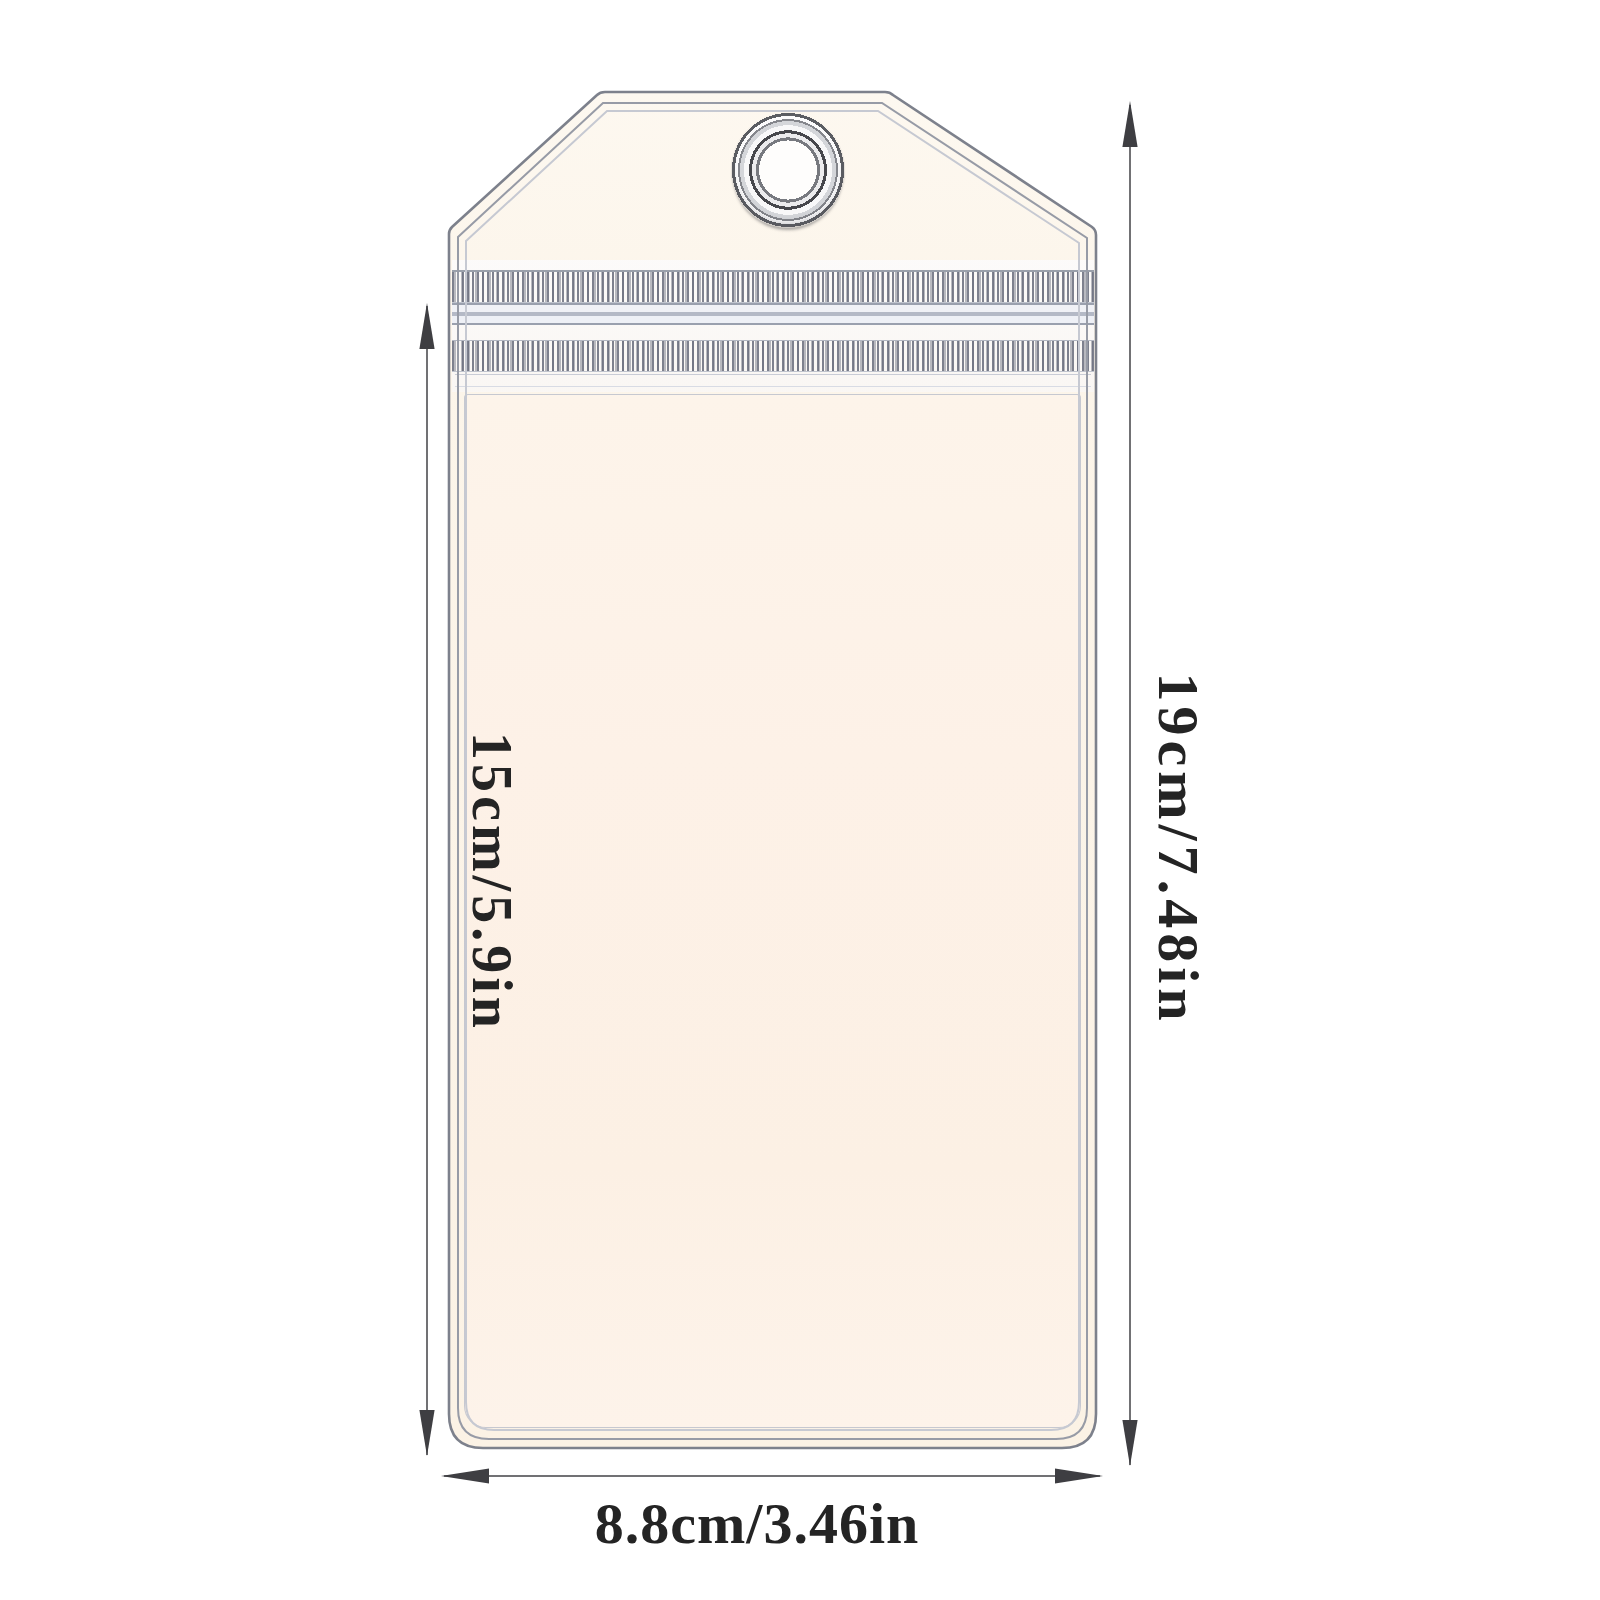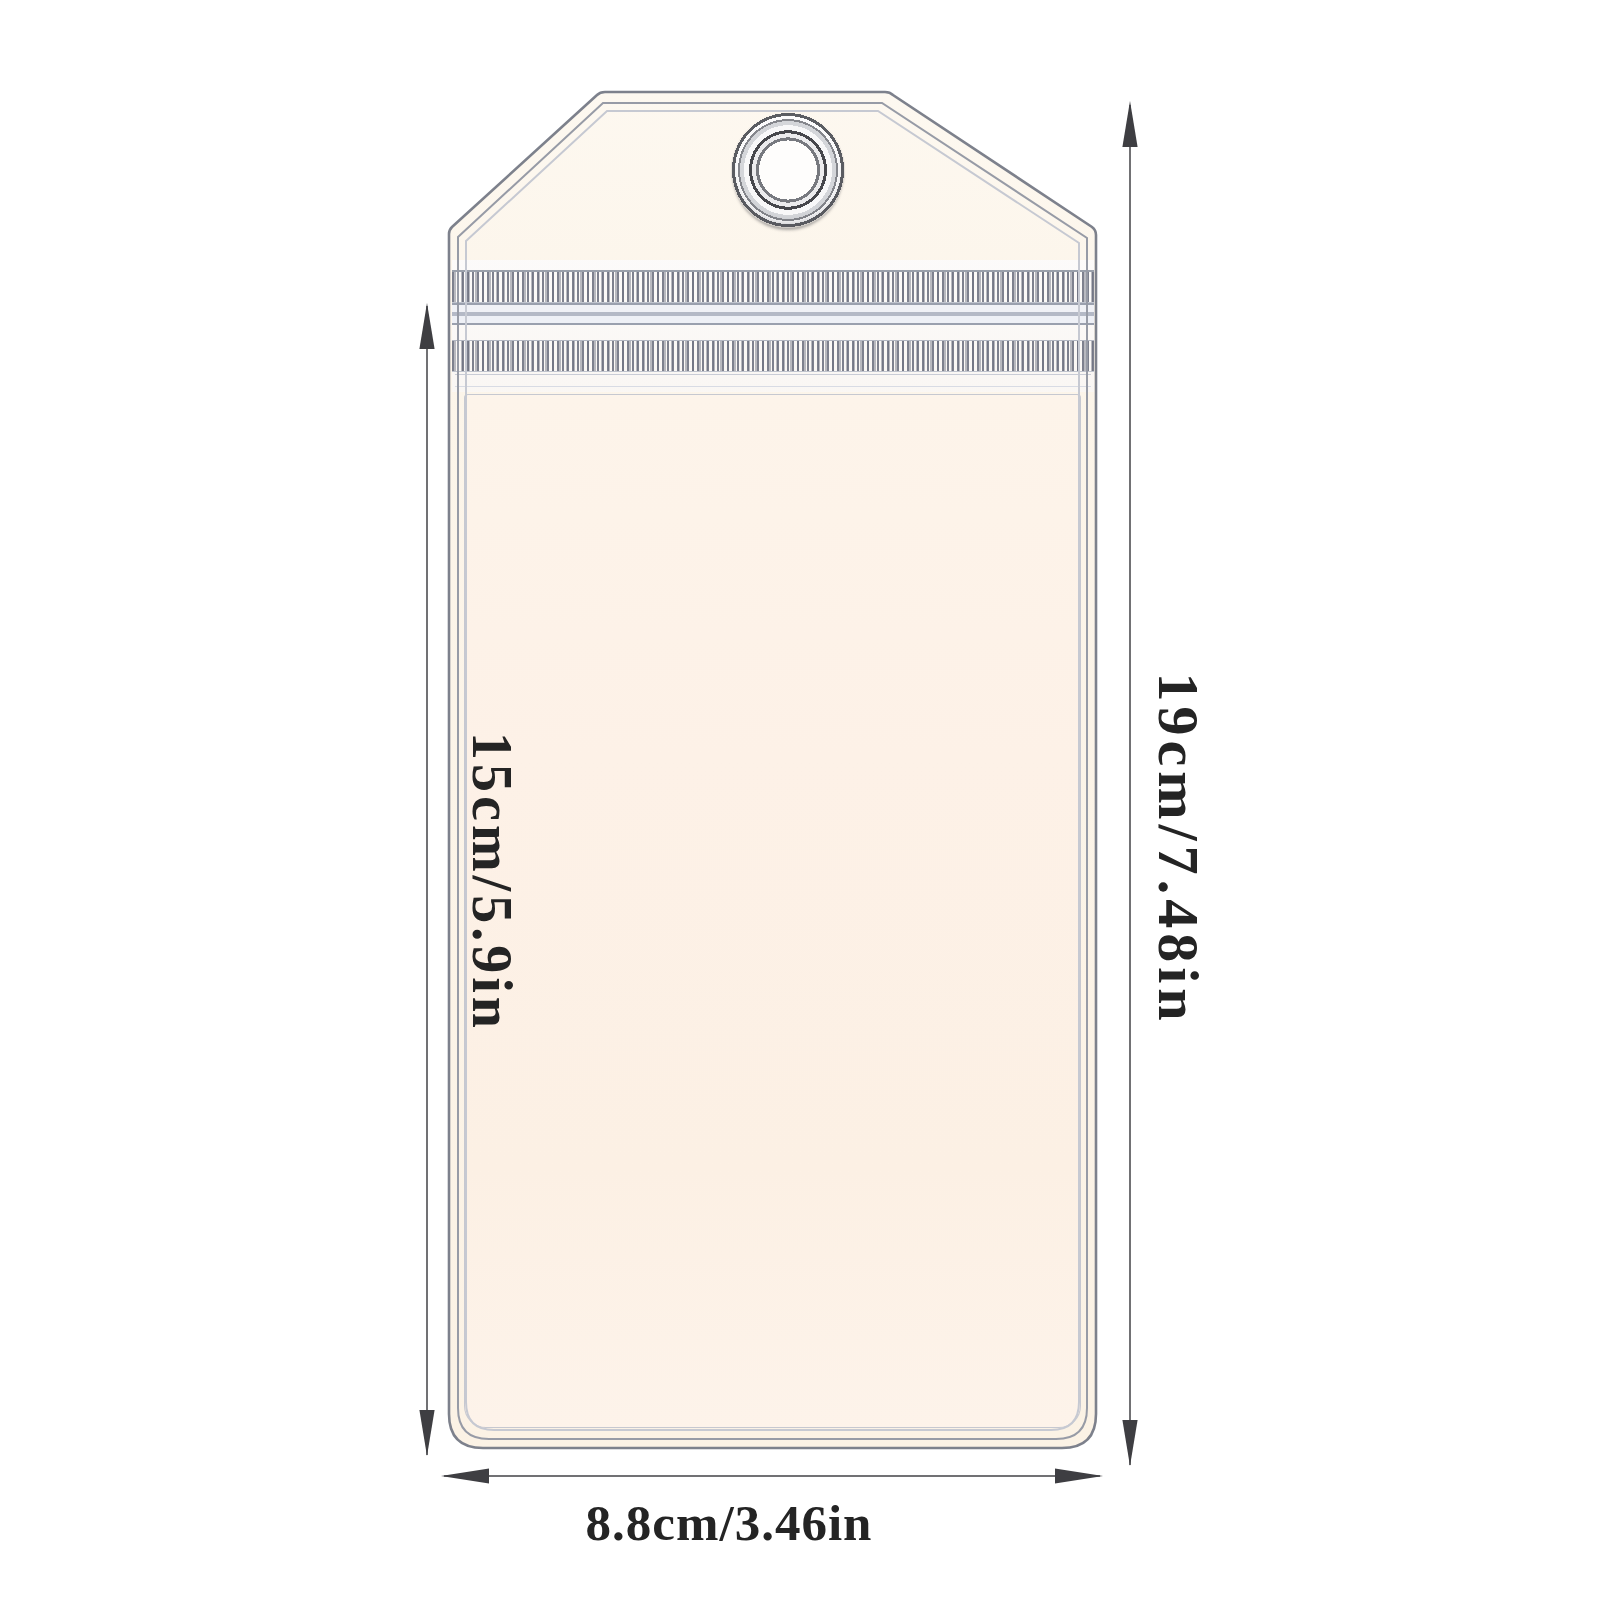--- a/index.html
+++ b/index.html
@@ -56,21 +56,21 @@
   .ah.down{width:20px;height:46px;clip-path:polygon(50% 100%,88% 0,12% 0);}
   .ah.left{width:48px;height:20px;clip-path:polygon(0 50%,100% 12%,100% 88%);}
   .ah.right{width:48px;height:20px;clip-path:polygon(100% 50%,0 12%,0 88%);}
 
   .dim-label{position:absolute;z-index:6;white-space:nowrap;font-weight:700;
     color:var(--label-text,#242424);}
   .dim-label.vertical{transform:translate(-50%,-50%) rotate(90deg);}
   .dim-label.horizontal{transform:translate(-50%,-50%);}
   #label-pouch-height{left:492px;top:882px;font-size:56px;letter-spacing:4px;}
   #label-total-height{left:1178px;top:849px;font-size:58px;letter-spacing:5px;}
-  #label-width{left:729px;top:1523px;font-size:51px;letter-spacing:1px;}
+  #label-width{left:757px;top:1523px;font-size:58px;letter-spacing:1px;}
 </style>
 </head>
 <body>
 
 <div id="canvas">
 
   <svg class="layer" viewBox="0 0 1600 1600">
     <defs>
       <linearGradient id="bagfill" x1="0" y1="0" x2="0" y2="1">
         <stop offset="0" style="stop-color:var(--bag-fill-top,#fdf8f0)"></stop>

